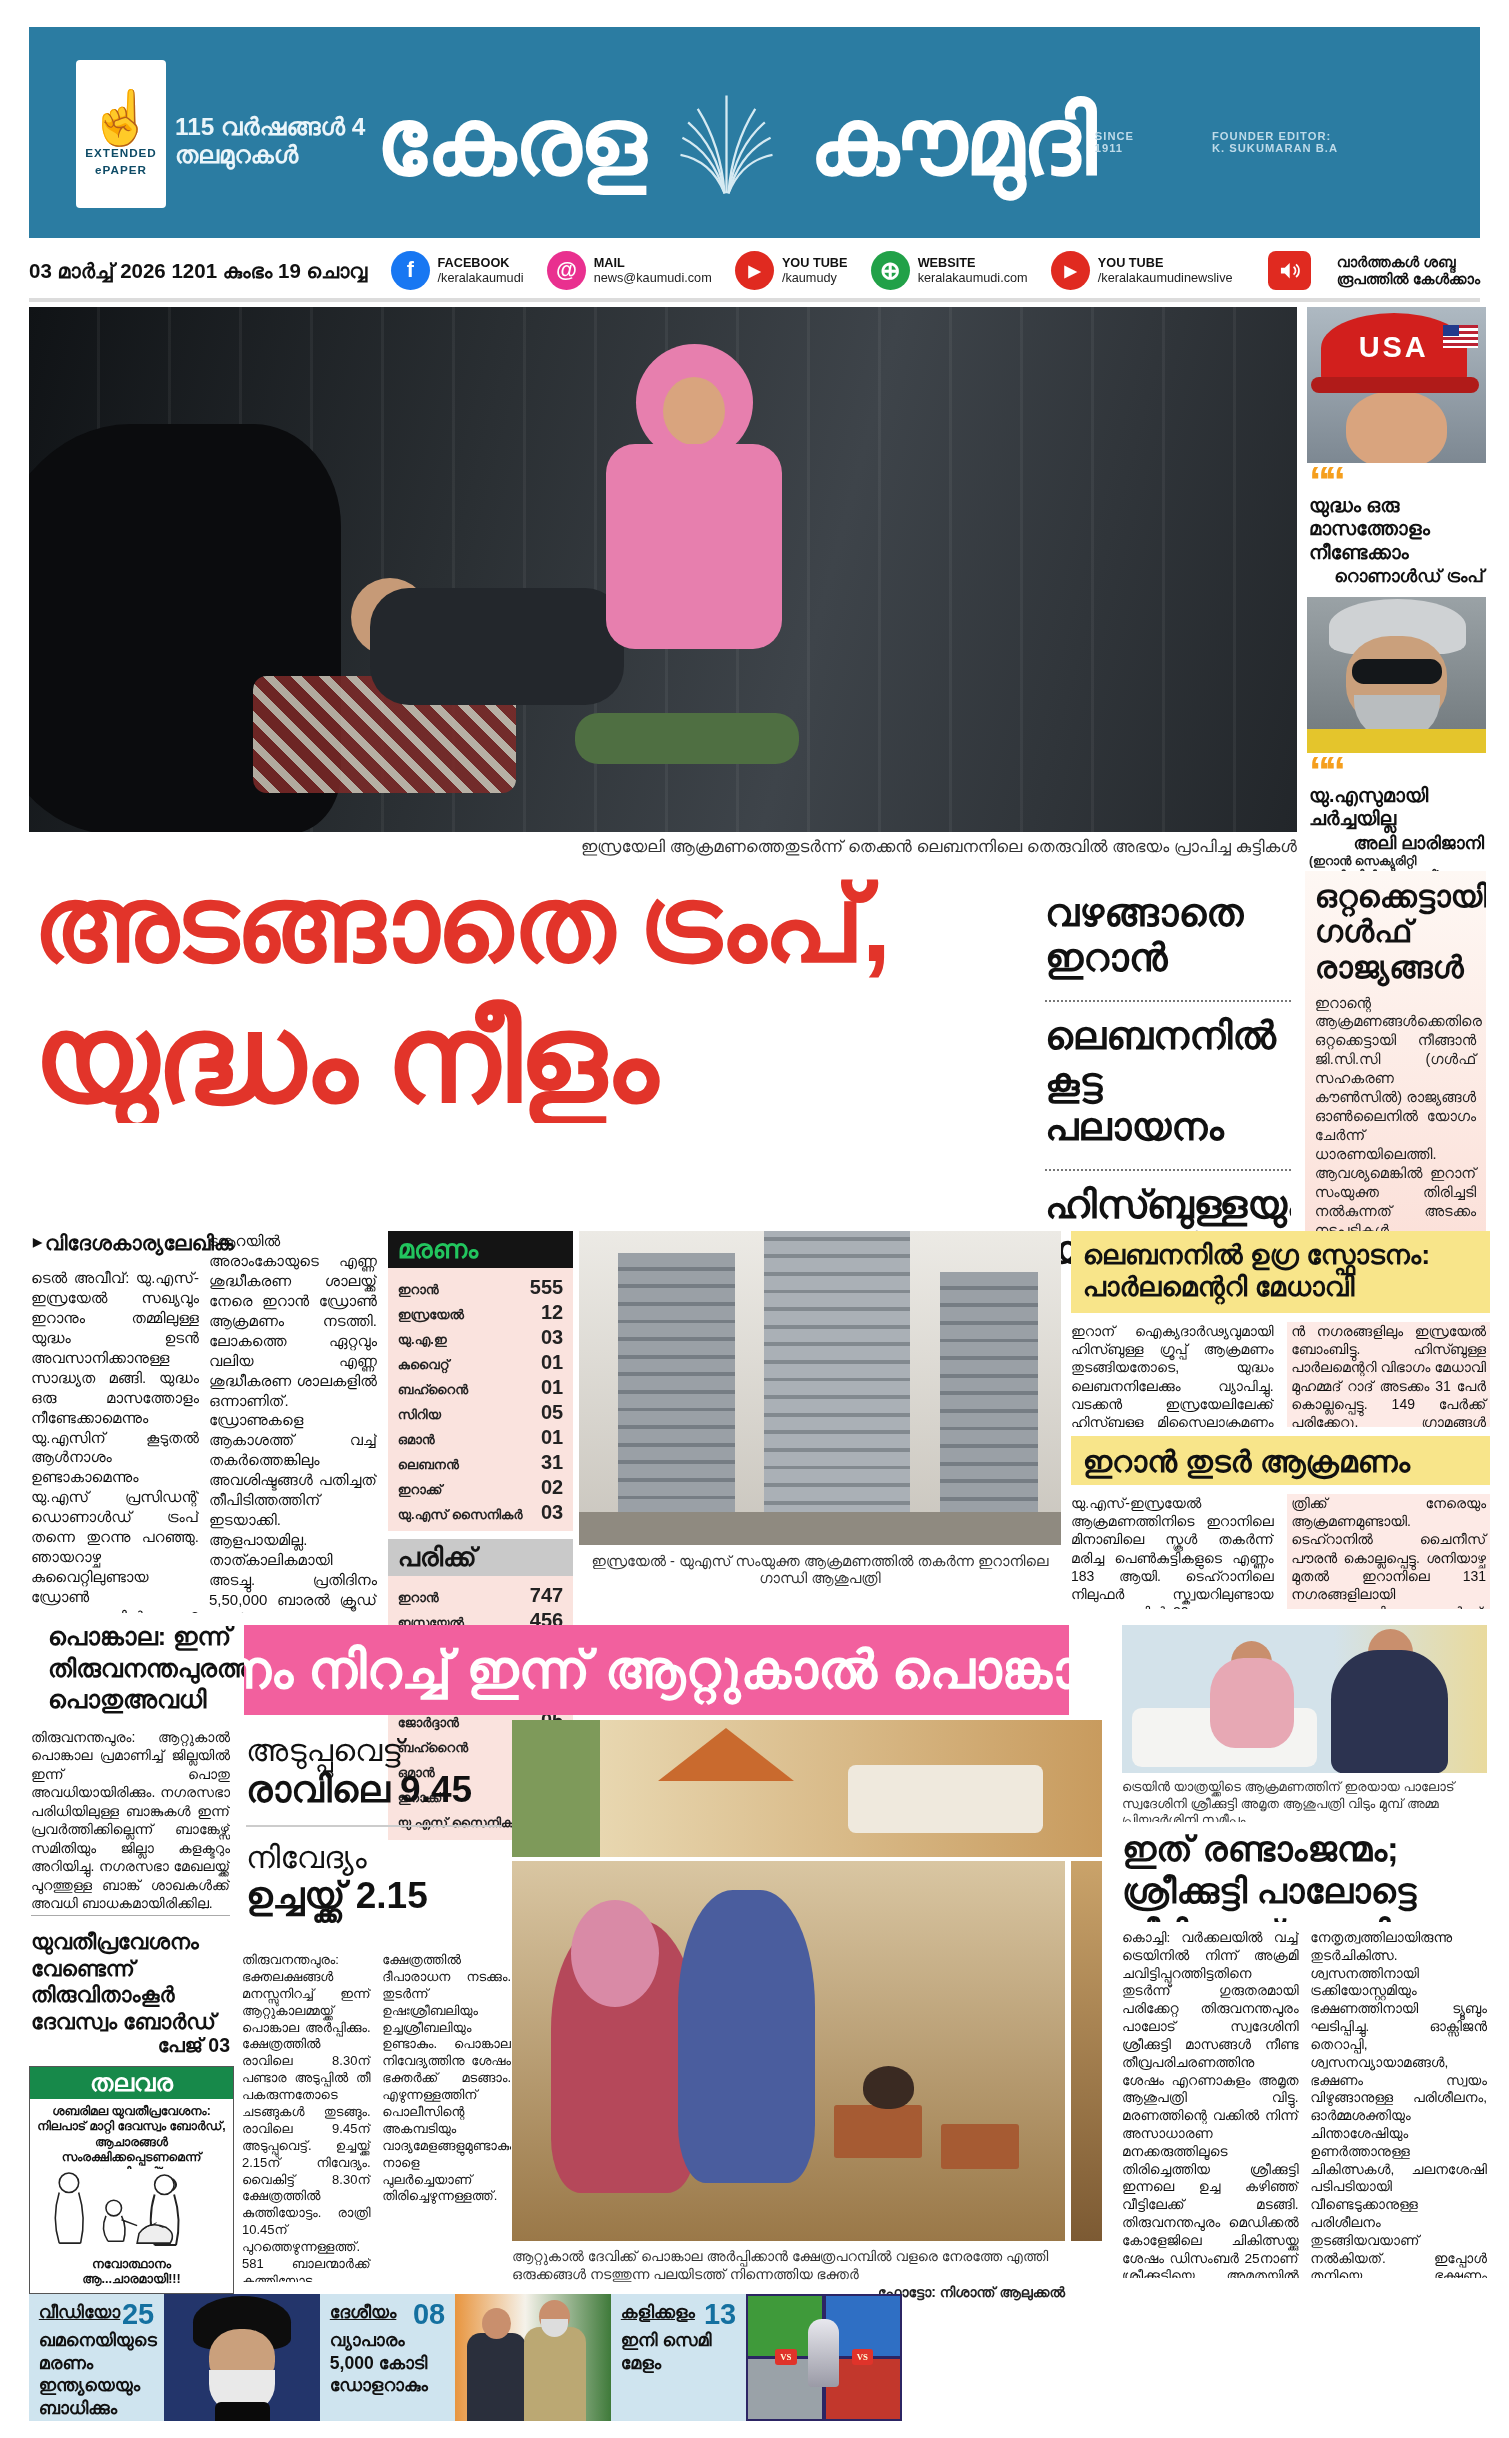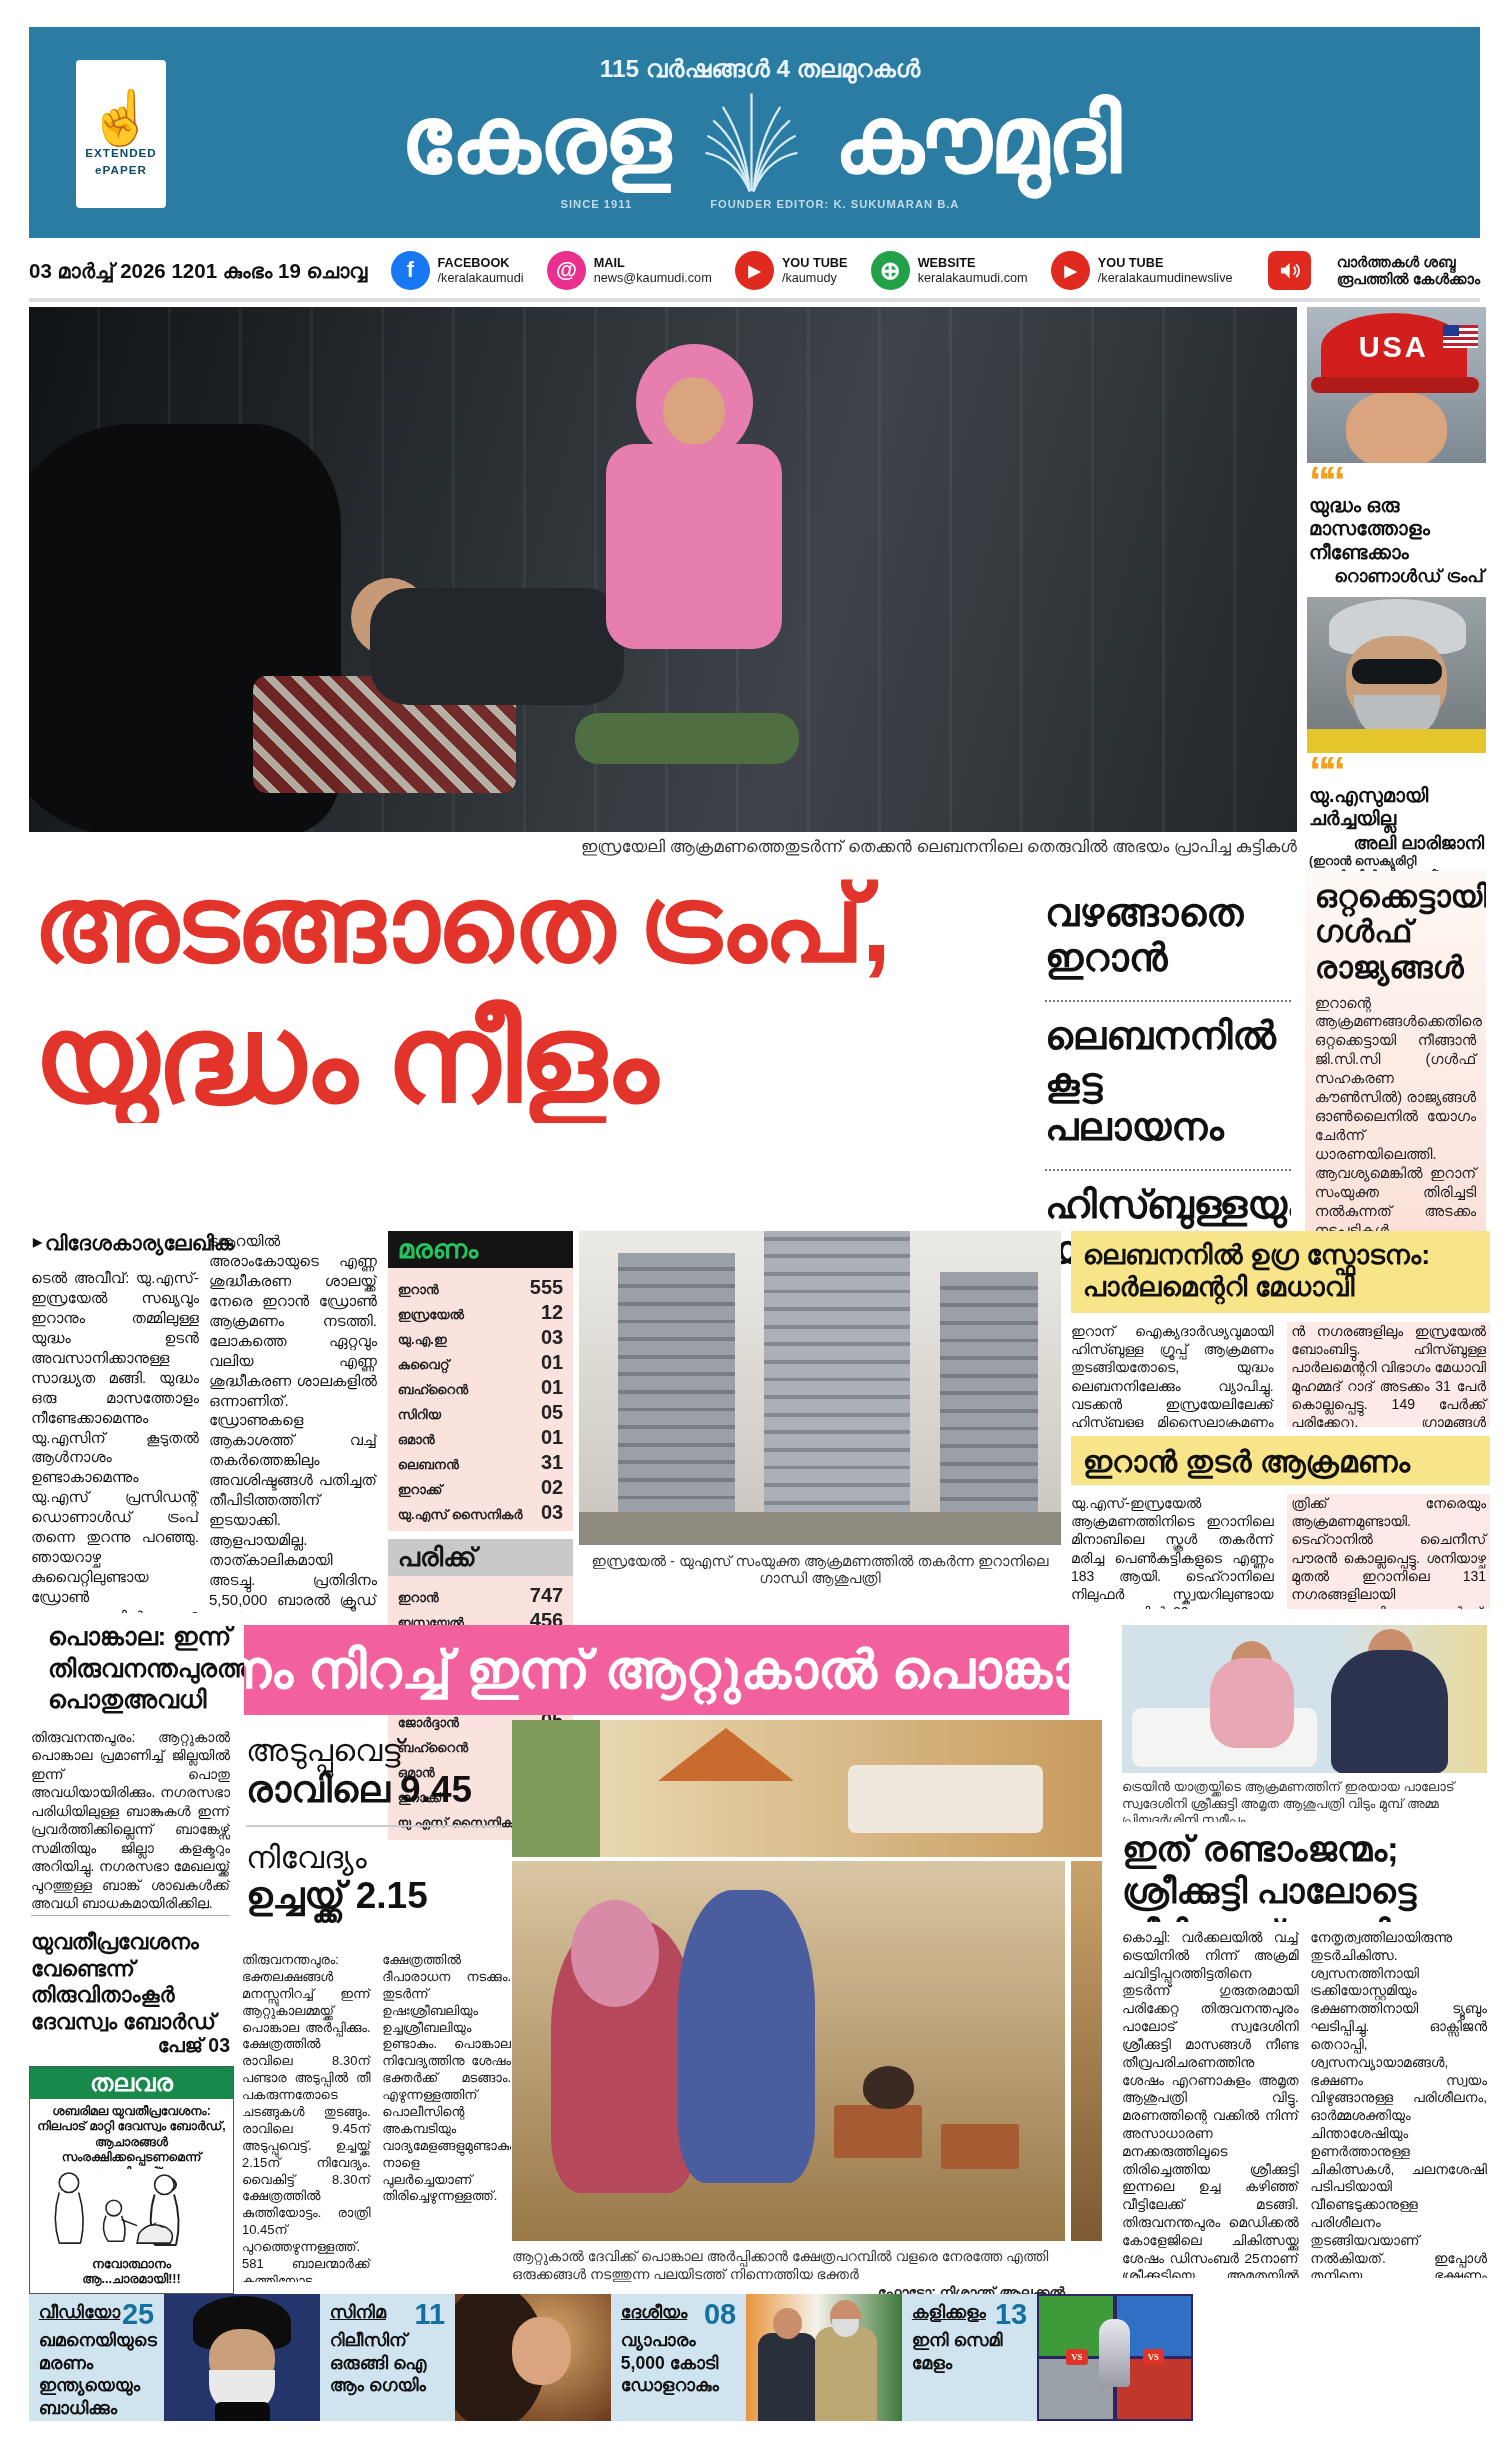--- a/index.html
+++ b/index.html
@@ -5,21 +5,21 @@
   html,body{margin:0;padding:0;background:#fff;}
   body{font-family:"Liberation Sans",sans-serif;color:#111;}
   .page{position:relative;width:1510px;height:2438px;background:#fff;overflow:hidden;}
 
   
   .masthead{position:absolute;left:29px;top:27px;width:1451px;height:211px;background:#2b7ca2;}
   .epaper{position:absolute;left:47px;top:33px;width:90px;height:148px;background:#fff;border-radius:3.9px;
           display:flex;flex-direction:column;align-items:center;justify-content:center;gap:2px;cursor:pointer;}
   .hand-glyph::before{content:"☝";font-size:53px;line-height:1;color:#0e4b66;}
   .ep-txt{font-size:11.7px;font-weight:700;color:#0e4b66;letter-spacing:1px;line-height:1.2;text-align:center;}
-  .mast-center{position:absolute;left:146px;top:0;width:1170px;height:100%;display:flex;flex-direction:column;align-items:center;justify-content:center;}
+  .mast-center{position:absolute;left:146px;top:8px;width:1170px;height:100%;display:flex;flex-direction:row;align-items:center;justify-content:center;}
   .tagline{color:#eaf5fa;font-size:24.4px;font-weight:700;}
   .logo-row{display:flex;align-items:center;gap:25px;margin-top:2px;}
   .logo-text{color:#fff;font-size:94px;font-weight:800;line-height:1;letter-spacing:-2px;white-space:nowrap;}
   .palm{width:115px;height:109px;}
   .mast-sub{display:flex;gap:78px;margin-top:3.9px;color:#bfdbe9;font-size:11.2px;font-weight:700;letter-spacing:1px;}
 
   
   .infobar{position:absolute;left:29px;top:246px;width:1451px;height:49px;display:flex;align-items:center;gap:23.4px;}
   .date{font-size:20.5px;font-weight:700;white-space:nowrap;}
   .social{display:flex;align-items:center;gap:7.8px;cursor:pointer;}
@@ -544,31 +544,20 @@
       </div>
       <div class="card-photo ph-kham">
         <div class="turban"></div>
         <div class="kh-face"></div>
         <div class="kh-beard"></div>
         <div class="mics"></div>
       </div>
     </div>
     <div class="card">
       <div class="card-txt">
-        <span class="card-label">സിനിമ</span>
-        <span class="card-num">11</span>
-        <div class="card-text">റിലീസിന് ഒരുങ്ങി ഐ ആം ഗെയിം</div>
-      </div>
-      <div class="card-photo ph-actr">
-        <div class="actr-hair"></div>
-        <div class="actr-face"></div>
-      </div>
-    </div>
-    <div class="card">
-      <div class="card-txt">
         <span class="card-label">ദേശീയം</span>
         <span class="card-num">08</span>
         <div class="card-text">വ്യാപാരം 5,000 കോടി ഡോളറാകും</div>
       </div>
       <div class="card-photo ph-modi">
         <div class="suit"></div>
         <div class="suit-head"></div>
         <div class="vest"></div>
         <div class="vest-head"></div>
         <div class="beard"></div>

